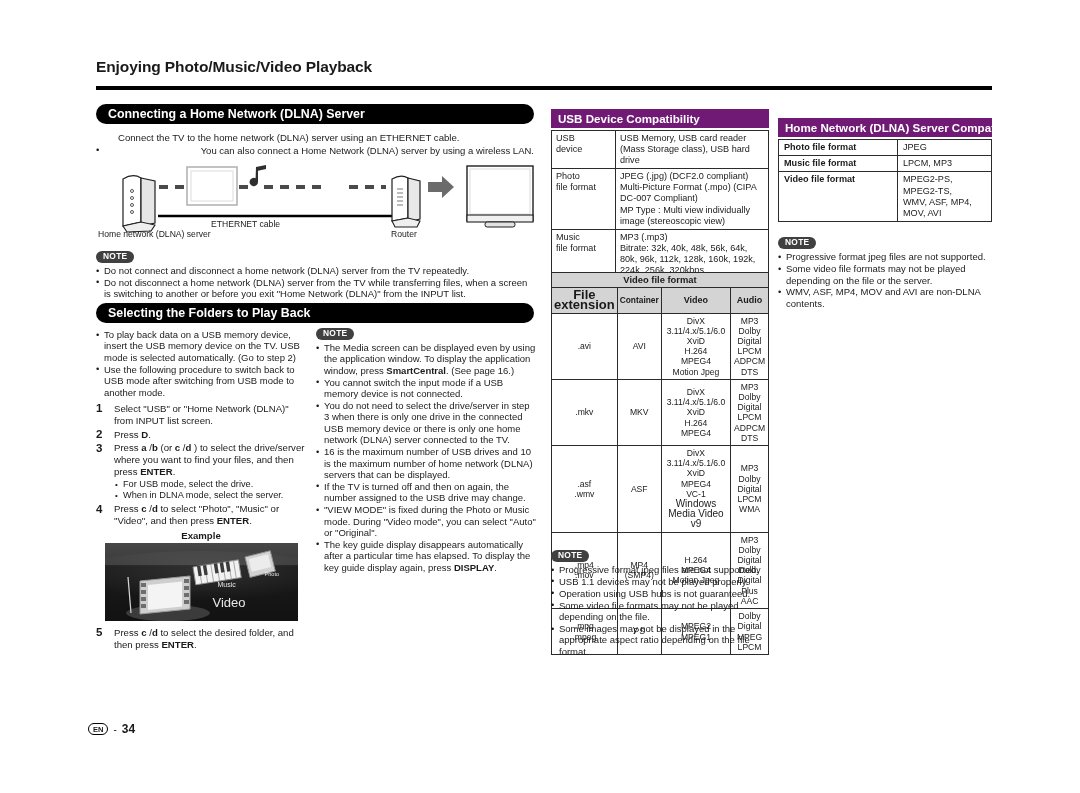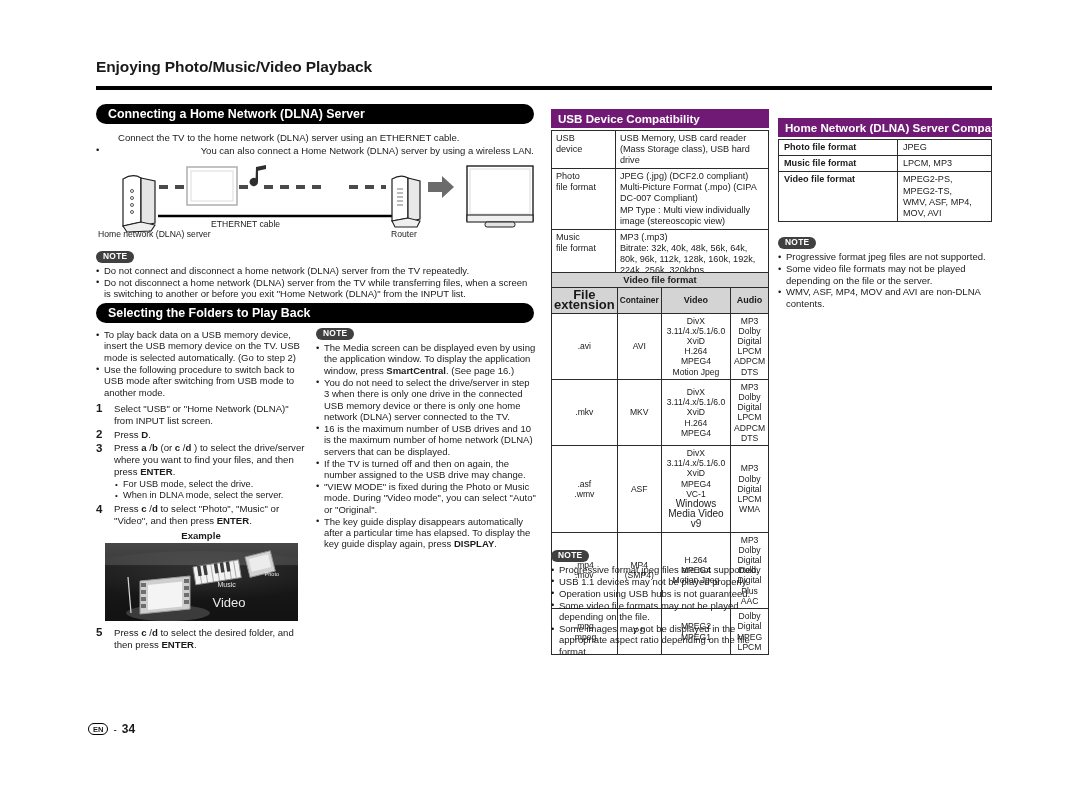--- a/index.html
+++ b/index.html
@@ -300,20 +300,21 @@
           <div class="num">5</div>
           <div class="txt"><span>Press </span><b class="kb">c</b><span> /</span><b class="kb">d</b><span>  to select the desired folder, and then press </span><b class="kb">ENTER</b><span>.</span></div>
         </div>
       </div>
   </div>
 
   <div style="position:absolute; left:316px; top:322px; width:220px;">
     <div class="note-badge">NOTE</div>
     <ul class="bullet-list" id="mid-note-host" style="margin-top:2px;">
         <li><span>The Media screen can be displayed even by using the application window. To display the application window, press </span><b class="kb">SmartCentral</b><span>. (See page 16.)</span></li>
+        <li><span>You cannot switch the input mode if a USB memory device is not connected.</span></li>
         <li><span>You do not need to select the drive/server in step 3 when there is only one drive in the connected USB memory device or there is only one home network (DLNA) server connected to the TV.</span></li>
         <li><span>16 is the maximum number of USB drives and 10 is the maximum number of home network (DLNA) servers that can be displayed.</span></li>
         <li><span>If the TV is turned off and then on again, the number assigned to the USB drive may change.</span></li>
         <li><span>"VIEW MODE" is fixed during the Photo or Music mode. During "Video mode", you can select "Auto" or "Original".</span></li>
         <li><span>The key guide display disappears automatically after a particular time has elapsed. To display the key guide display again, press </span><b class="kb">DISPLAY</b><span>.</span></li>
       </ul>
   </div>
 
   <div style="position:absolute; left:551px; top:109px; width:218px;">
     <div class="gray-cap">USB Device Compatibility</div>

